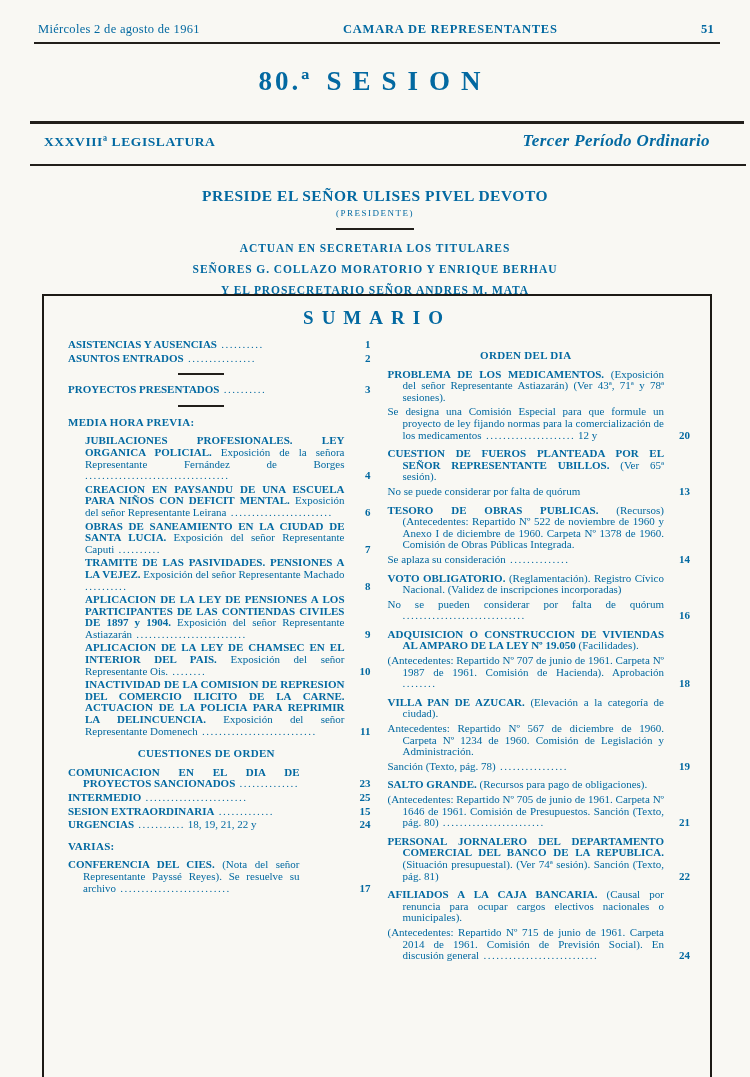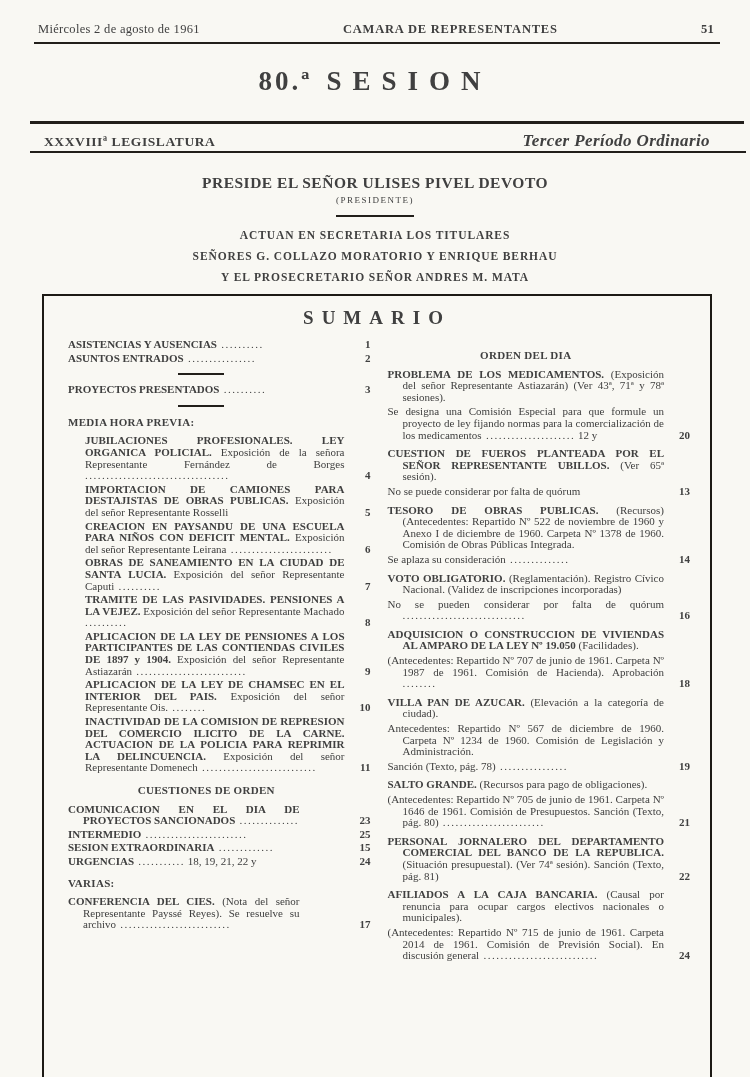--- a/index.html
+++ b/index.html
@@ -1,20 +1,20 @@
 <!DOCTYPE html>
 <html lang="es"><head>
 <meta charset="utf-8">
 <style>
   * { margin:0; padding:0; box-sizing:border-box; }
   html,body { background:#e8e6e0; }
   body { width:750px; }
   .page {
     position:relative; width:750px; height:1077px; overflow:hidden;
-    background:#f9f8f3; color:#404040;
+    background:#f9f8f3; color:#0369a1;
     font-family:"Liberation Serif","DejaVu Serif",serif;
   }
 
   
   .hdr-row { display:flex; justify-content:space-between; align-items:baseline;
     padding:22px 36px 0 38px; font-size:12.5px; letter-spacing:.3px; }
   .hdr-chamber { font-weight:700; letter-spacing:.8px; }
   .hdr-pageno { font-weight:700; }
   .rule { background:#221f1a; }
   .rule-a { height:2px; margin:5px 30px 0 34px; }
@@ -22,21 +22,21 @@
   .rule-c { height:2px; margin:0 4px 0 30px; }
 
   
   .session { text-align:center; margin-top:22px; margin-bottom:24px;
     font-size:27px; font-weight:700; }
   .session .num { letter-spacing:3px; margin-right:14px; }
   .session .word { letter-spacing:11px; }
 
   
   .leg-row { display:flex; justify-content:space-between; align-items:baseline;
-    padding:7px 40px 0 44px; }
+    padding:7px 40px 13px 44px; }
   .leg-name { font-size:13.5px; font-weight:700; letter-spacing:.6px; }
   .leg-period { font-size:17px; font-weight:700; font-style:italic; letter-spacing:.4px; }
 
   
   .preside { text-align:center; }
   .preside-main { margin-top:21px; font-size:15.5px; font-weight:700; letter-spacing:.5px; }
   .preside-sub { margin-top:3px; font-size:9px; letter-spacing:1.5px; }
   .mini-rule { width:78px; height:2px; background:#221f1a; margin:10px auto 12px auto; }
   .sec-line { font-size:11.5px; font-weight:700; letter-spacing:.9px; margin-top:9px; }
 
@@ -123,24 +123,20 @@
         </div>
         <div class="divider"></div>
 
         <div class="sec-heading">MEDIA HORA PREVIA:</div>
         <div class="media-items">
           <div class="entry titled">
               <p class="etext"><b class="estrong">JUBILACIONES PROFESIONALES. LEY ORGANICA POLICIAL.</b><span class="erest"> Exposición de la señora Representante Fernández de Borges</span><span class="edots"> ..................................</span></p>
               <span class="epage">4</span>
             </div>
             <div class="entry titled">
-              <p class="etext"><b class="estrong">IMPORTACION DE CAMIONES PARA DESTAJISTAS DE OBRAS PUBLICAS.</b><span class="erest"> Exposición del señor Representante Rosselli</span></p>
-              <span class="epage">5</span>
-            </div>
-            <div class="entry titled">
               <p class="etext"><b class="estrong">CREACION EN PAYSANDU DE UNA ESCUELA PARA NIÑOS CON DEFICIT MENTAL.</b><span class="erest"> Exposición del señor Representante Leirana</span><span class="edots"> ........................</span></p>
               <span class="epage">6</span>
             </div>
             <div class="entry titled">
               <p class="etext"><b class="estrong">OBRAS DE SANEAMIENTO EN LA CIUDAD DE SANTA LUCIA.</b><span class="erest"> Exposición del señor Representante Caputi</span><span class="edots"> ..........</span></p>
               <span class="epage">7</span>
             </div>
             <div class="entry titled">
               <p class="etext"><b class="estrong">TRAMITE DE LAS PASIVIDADES. PENSIONES A LA VEJEZ.</b><span class="erest"> Exposición del señor Representante Machado</span><span class="edots"> ..........</span></p>
               <span class="epage">8</span>

